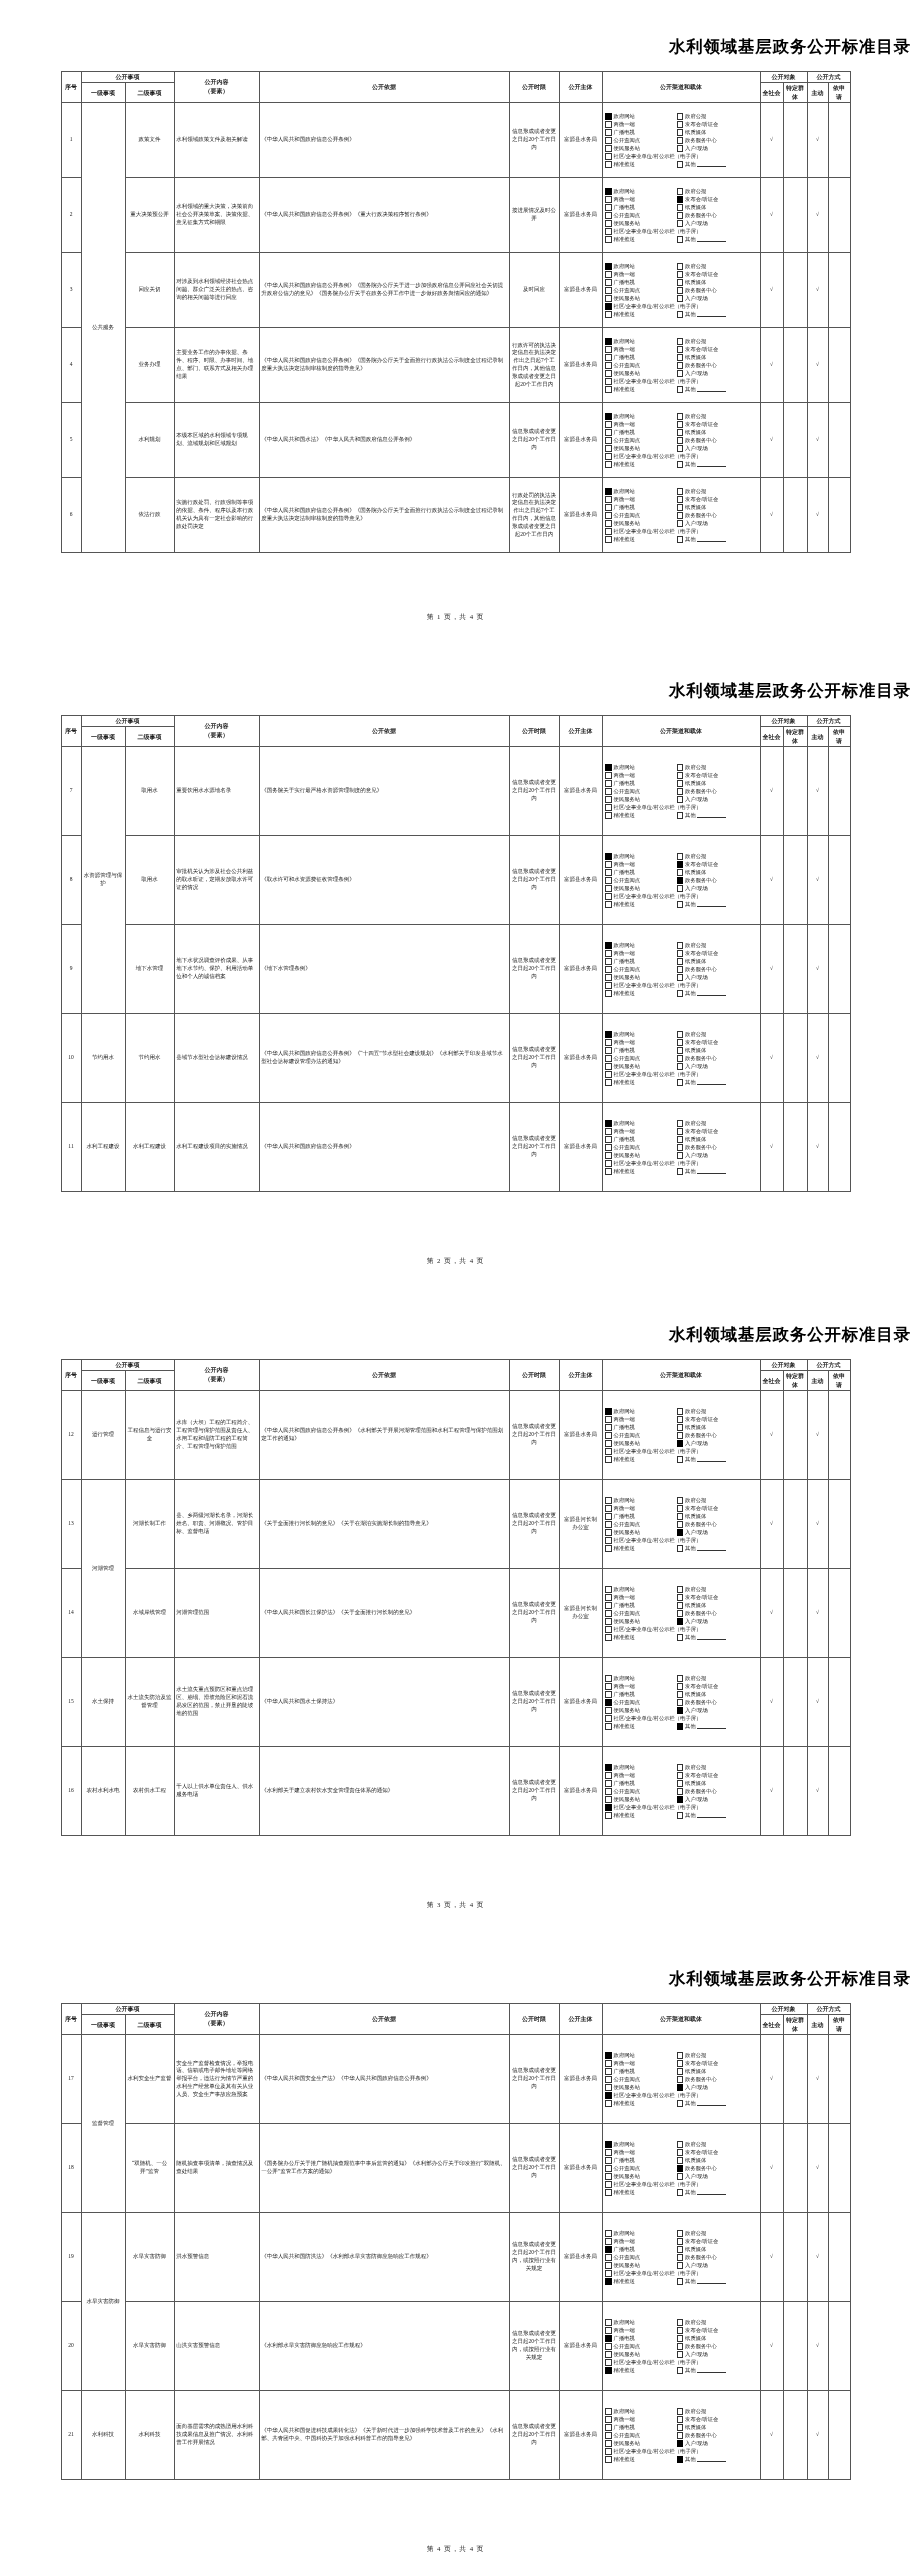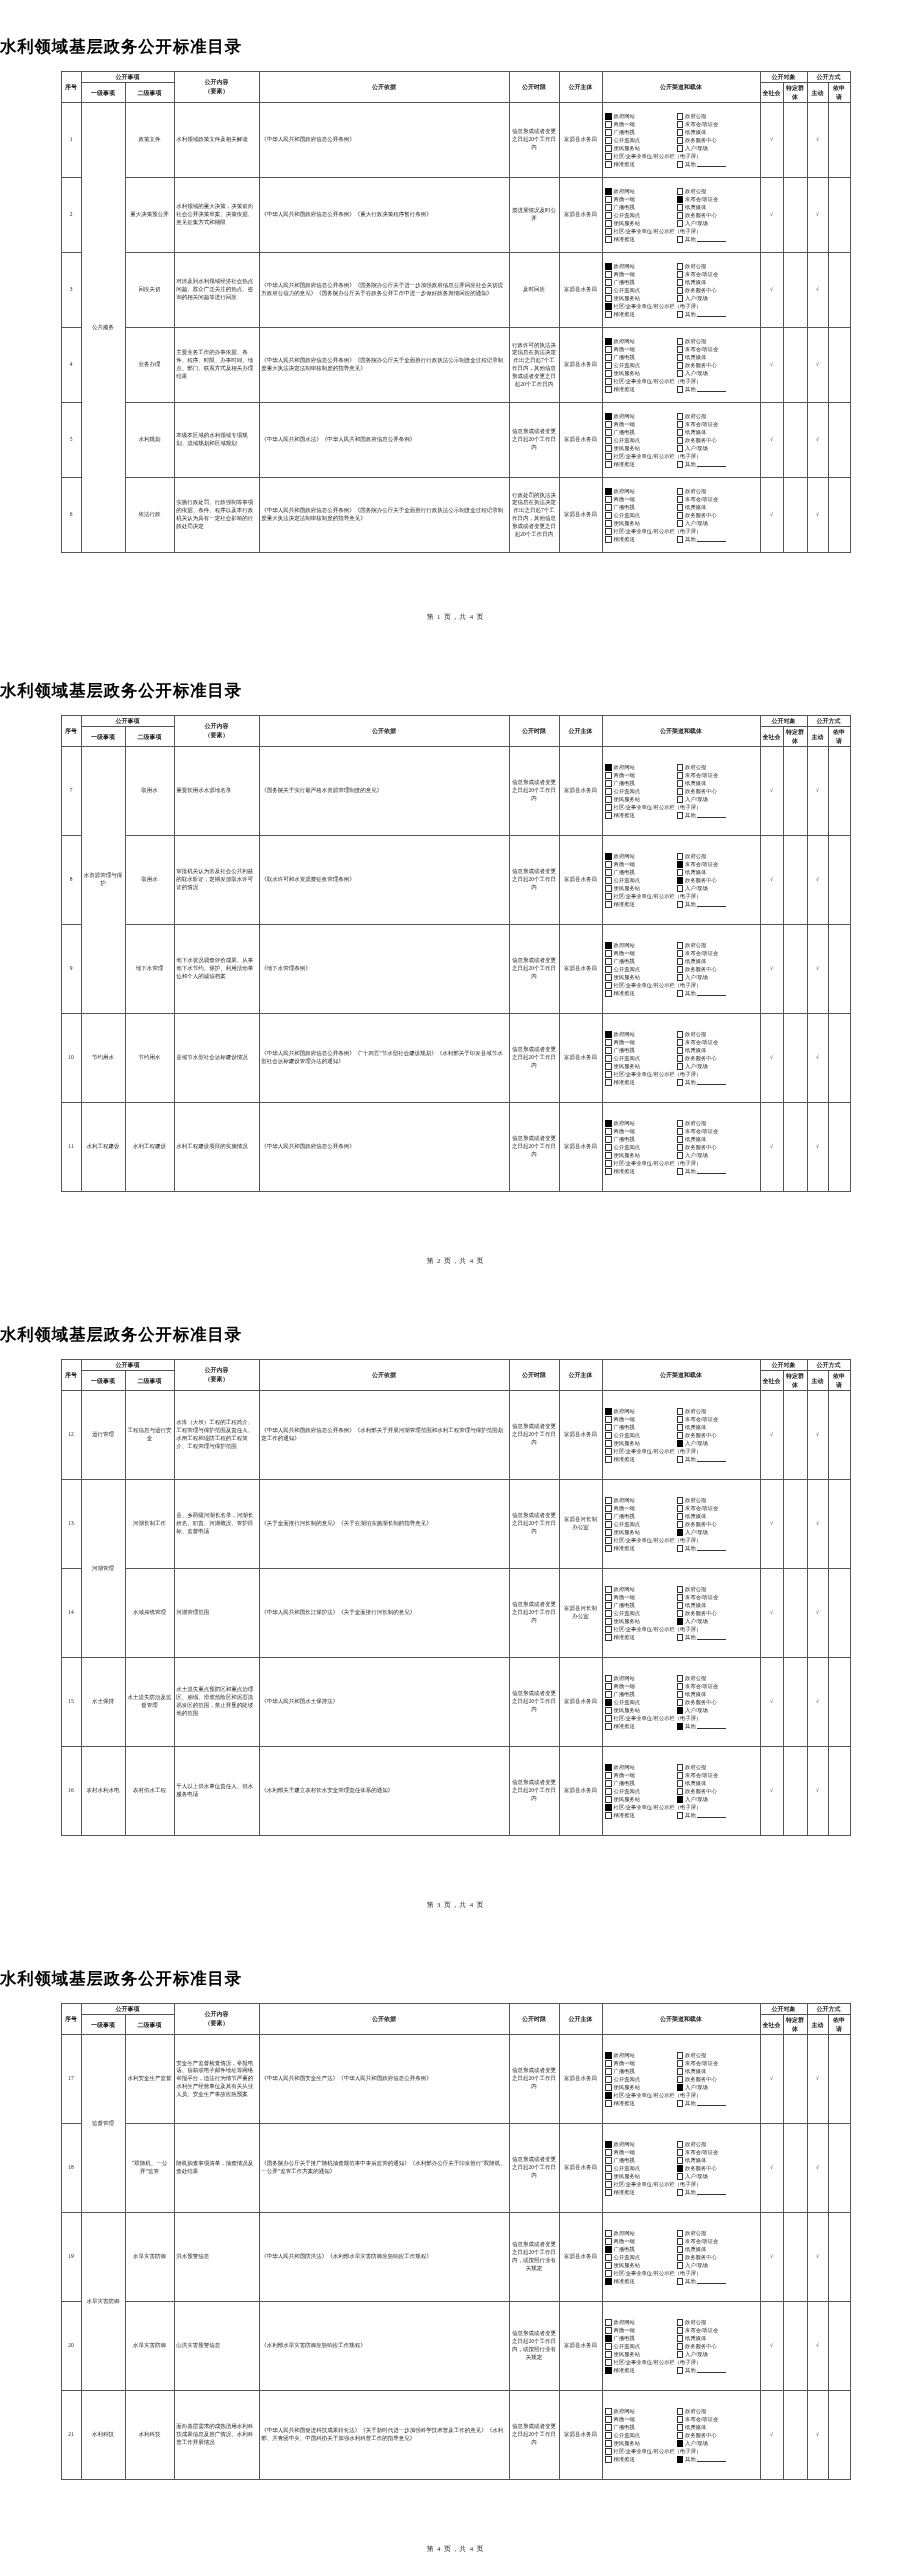--- a/index.html
+++ b/index.html
@@ -1,18 +1,18 @@
 <!DOCTYPE html>
 <html style="font-size:14.6px"><head>
 <meta charset="utf-8">
 <style>
   html,body{margin:0;padding:0;background:#ffffff;}
   body{width:911px;font-family:"Liberation Serif", serif;color:#1a1a1a;}
   .page{position:relative;width:911px;height:644px;background:#fff;overflow:hidden;}
-  .page-title{margin:0;padding-top:36px;text-align:left;font-family:"Liberation Sans", sans-serif;
+  .page-title{margin:0;padding-top:36px;text-align:right;font-family:"Liberation Sans", sans-serif;
     font-weight:bold;font-size:16.4px;letter-spacing:0.9px;color:#000;}
   .doc-table{border-collapse:collapse;margin:12.8px auto 0 auto;width:789px;table-layout:fixed;
     border:1.8px solid #000;}
   .doc-table th,.doc-table td{border:0.9px solid #555;padding:0.9px 1.8px;font-size:5.5px;line-height:1.45;
     text-align:center;vertical-align:middle;overflow:hidden;word-break:break-all;}
   .doc-table th{font-weight:bold;font-size:6px;white-space:pre-line;}
   .doc-table tbody td{border-top:1.5px solid #222;}
   .t6 tbody tr{height:75px;}
   .t5 tbody tr{height:89px;}
   td.cell-content,td.cell-basis{text-align:left;}

